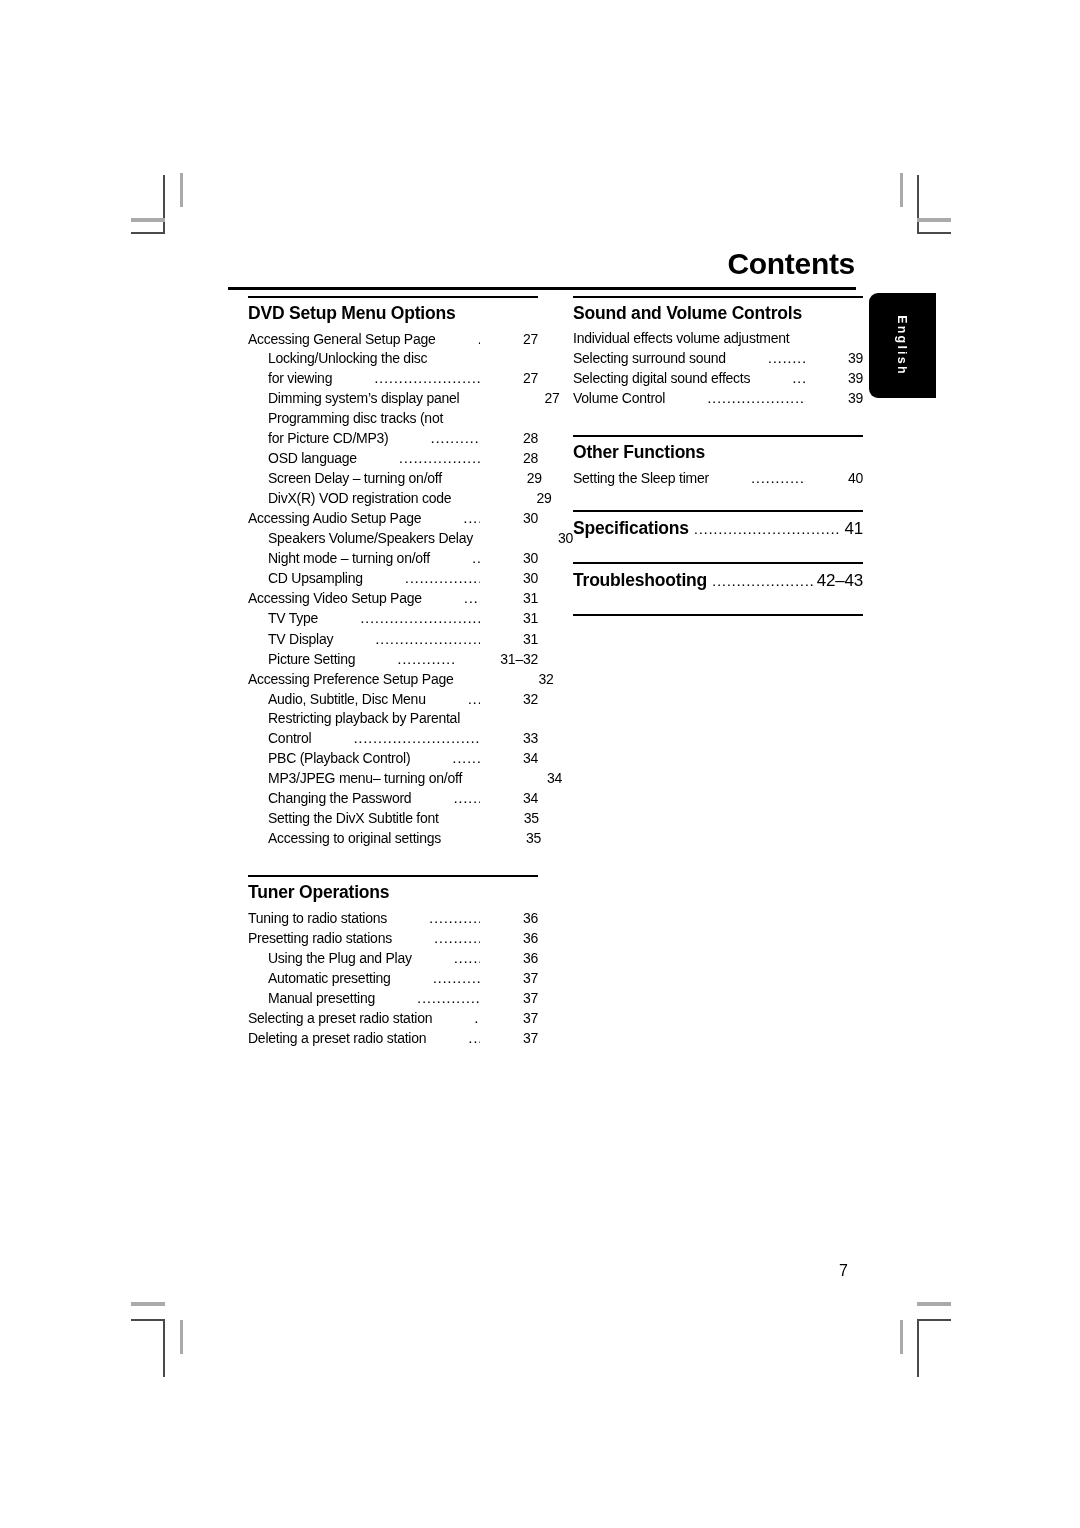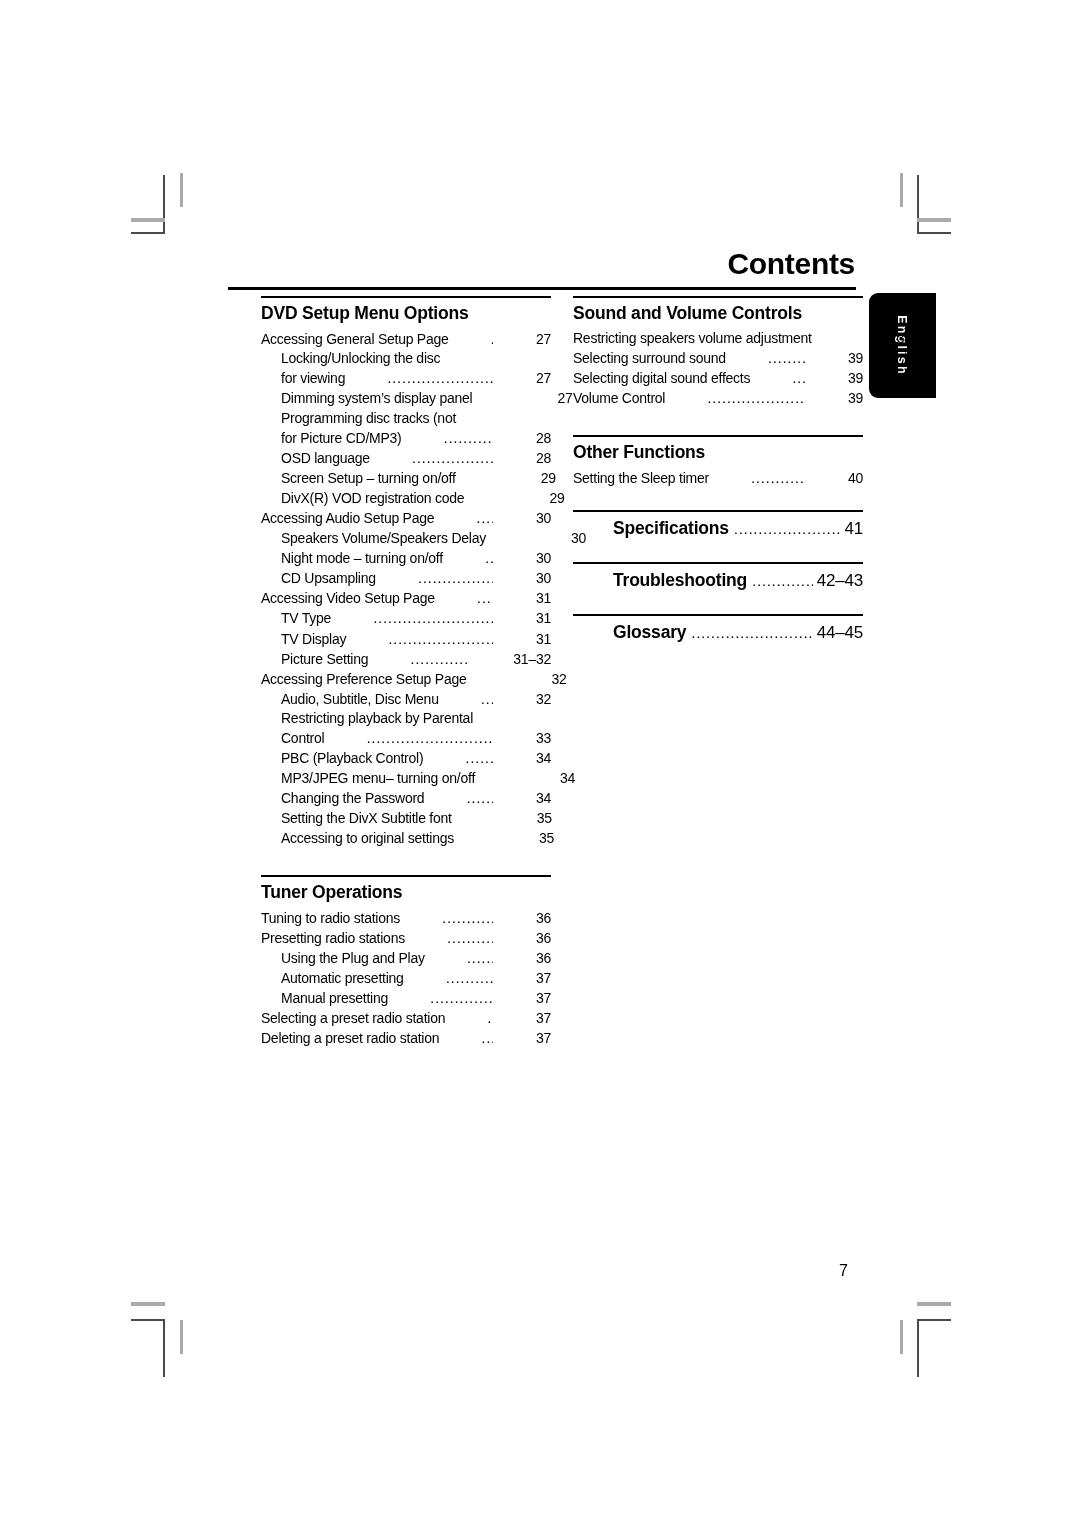--- a/index.html
+++ b/index.html
@@ -49,21 +49,21 @@
     width: 628px;
     height: 3px;
     background: #000;
   }
 
   .col {
     position: absolute;
     top: 296px;
     width: 290px;
   }
-  .col-left  { left: 248px; margin-left: 13px; }
+  .col-left  { left: 248px; }
   .col-right { left: 573px; }
   .section-rule {
     height: 2px;
     background: #000;
     margin-bottom: 5px;
   }
 
   .section-title {
     font-size: 17.5px;
     font-weight: bold;
@@ -108,21 +108,21 @@
   
   .bigentry {
     display: flex;
     align-items: baseline;
     font-size: 17.5px;
     font-weight: bold;
     letter-spacing: -0.2px;
     line-height: 22px;
     white-space: nowrap;
   }
-  .bigentry .b-label { flex: 0 0 auto; margin-left: 40px; }
+  .bigentry .b-label { flex: 0 0 auto; }
   .bigentry .b-dots {
     flex: 1 1 auto;
     overflow: hidden;
     white-space: nowrap;
     font-weight: normal;
     font-size: 15.4px;
     letter-spacing: 0.6px;
     margin: 0 2px 0 5px;
     min-width: 0;
   }
@@ -243,21 +243,21 @@
         <span class="e-label">for Picture CD/MP3)</span>
         <span class="e-dots"></span>
         <span class="e-page">28</span>
       </div>
       <div class="entry sub">
         <span class="e-label">OSD language</span>
         <span class="e-dots"></span>
         <span class="e-page">28</span>
       </div>
       <div class="entry sub">
-        <span class="e-label">Screen Setup – turning on/off</span>
+        <span class="e-label">Screen Delay – turning on/off</span>
         <span class="e-dots"></span>
         <span class="e-page">29</span>
       </div>
       <div class="entry sub">
         <span class="e-label">DivX(R) VOD registration code</span>
         <span class="e-dots"></span>
         <span class="e-page">29</span>
       </div>
       <div class="entry">
         <span class="e-label">Accessing Audio Setup Page</span>
@@ -380,21 +380,21 @@
         <span class="e-label">Deleting a preset radio station</span>
         <span class="e-dots"></span>
         <span class="e-page">37</span>
       </div>
     </div>
 
   <div class="col col-right" id="col-right">
       <div class="section-rule"></div>
       <div class="section-title">Sound and Volume Controls</div>
       <div class="entry nodots">
-        <span class="e-label">Restricting speakers volume adjustment</span>
+        <span class="e-label">Individual effects volume adjustment</span>
         <span class="e-dots"></span>
         <span class="e-page">38</span>
       </div>
       <div class="entry">
         <span class="e-label">Selecting surround sound</span>
         <span class="e-dots"></span>
         <span class="e-page">39</span>
       </div>
       <div class="entry">
         <span class="e-label">Selecting digital sound effects</span>
@@ -423,21 +423,16 @@
       </div>
       <div class="gap-md"></div>
       <div class="section-rule"></div>
       <div class="bigentry">
         <span class="b-label">Troubleshooting</span>
         <span class="b-dots"></span>
         <span class="b-page">42–43</span>
       </div>
       <div class="gap-md"></div>
       <div class="section-rule"></div>
-      <div class="bigentry">
-        <span class="b-label">Glossary</span>
-        <span class="b-dots"></span>
-        <span class="b-page">44–45</span>
-      </div>
     </div>
 
   <div class="page-number">7</div>
 </div>
 
 </body></html>

